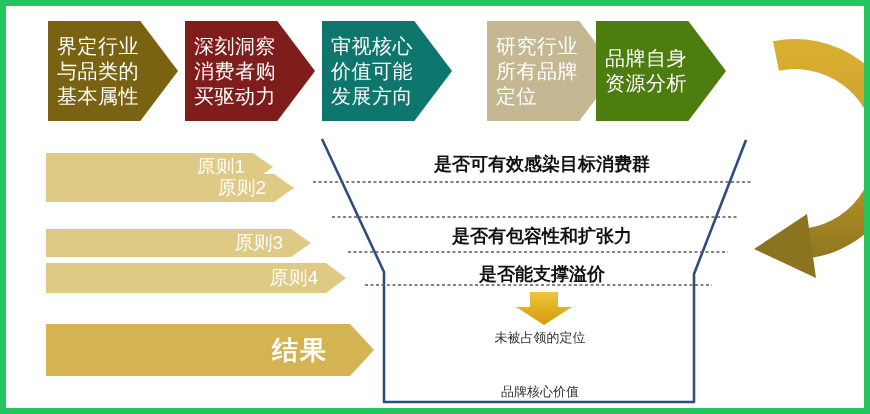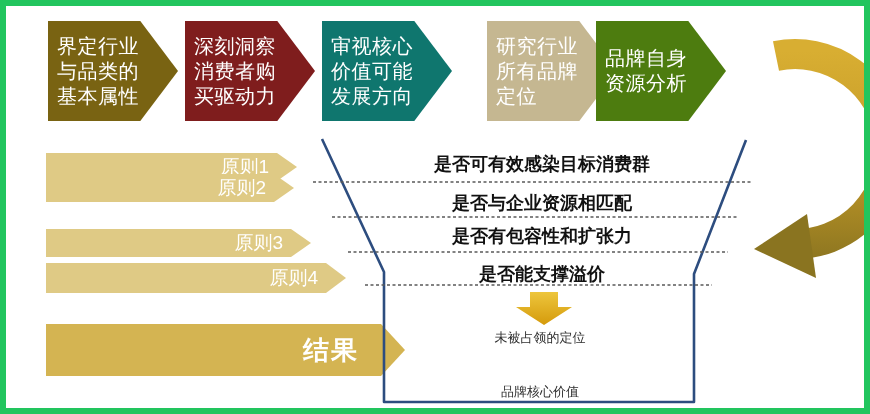--- a/index.html
+++ b/index.html
@@ -9,21 +9,21 @@
   .step{position:absolute;top:15px;width:130px;height:100px;display:flex;align-items:center;
         clip-path:polygon(0 0,71% 0,100% 50%,71% 100%,0 100%);}
   .step .lbl{color:#fff;font-size:20px;line-height:25px;padding-left:9px;white-space:pre-line;letter-spacing:.5px;}
 
   
   .pbar{position:absolute;left:40px;height:28px;display:flex;align-items:center;justify-content:flex-end;
         clip-path:polygon(0 0,calc(100% - 20px) 0,100% 50%,calc(100% - 20px) 100%,0 100%);}
   .pbar .lbl{color:#fff;font-size:19px;padding-right:28px;}
 
   .rbar{position:absolute;left:40px;top:318px;width:328px;height:52px;display:flex;align-items:center;justify-content:flex-end;
-        clip-path:polygon(0 0,calc(100% - 24px) 0,100% 50%,calc(100% - 24px) 100%,0 100%);padding-left:31px;}
+        clip-path:polygon(0 0,calc(100% - 24px) 0,100% 50%,calc(100% - 24px) 100%,0 100%);}
   .rbar .lbl{color:#fff;font-size:26px;font-weight:600;padding-right:46px;letter-spacing:2px;}
 
   
   .q{position:absolute;left:316px;width:440px;text-align:center;color:#111;font-weight:700;font-size:18px;}
   .out{position:absolute;left:378px;width:312px;text-align:center;color:#2f2f2f;font-size:13px;}
 
   svg.overlay{position:absolute;left:0;top:0;pointer-events:none;}
 </style>
 </head>
 <body>
@@ -48,21 +48,21 @@
   <div class="step" style="left: 453px; background: rgb(197, 183, 145); margin-left: 28px;">
     <span class="lbl">研究行业
 所有品牌
 定位</span>
     </div>
   <div class="step" style="left: 590px; background: #4d7c0f;">
     <span class="lbl">品牌自身
 资源分析</span>
     </div>
 
-  <div class="pbar" style="top: 147px; width: 227px; background: rgb(223, 202, 133); padding-left: 24px;">
+  <div class="pbar" style="top: 147px; width: 227px; background: rgb(223, 202, 133);">
     <span class="lbl">原则1</span>
     </div>
   <div class="pbar" style="top: 168px; width: 248px; background: rgb(223, 202, 133);">
     <span class="lbl">原则2</span>
     </div>
   <div class="pbar" style="top: 223px; width: 265px; background: rgb(223, 202, 133);">
     <span class="lbl">原则3</span>
     </div>
   <div class="pbar" style="top: 257px; width: 300px; height: 30px; background: rgb(223, 202, 133);">
     <span class="lbl">原则4</span>
@@ -94,20 +94,19 @@
 
     <polygon points="524,286 552,286 552,301 566,301 538,319 510,301 524,301" fill="url(#gradDown)"></polygon>
 
     <g>
       <path d="M770,50 A95,95 0 1 1 786,238" fill="none" stroke="url(#gradCurve)" stroke-width="30"></path>
       <polygon points="748,243 801,208 810,272" fill="#8a7420"></polygon>
     </g>
   </svg>
 
   <div class="q" style="top:146px">是否可有效感染目标消费群</div>
-  <div class="q" style="top:185px">是否与企业资源相匹配</div>
   <div class="q" style="top:218px">是否有包容性和扩张力</div>
   <div class="q" style="top:256px">是否能支撑溢价</div>
 
   <div class="out" style="top:323px">未被占领的定位</div>
   <div class="out" style="top:377px">品牌核心价值</div>
 
 </div>
 
 </body></html>

